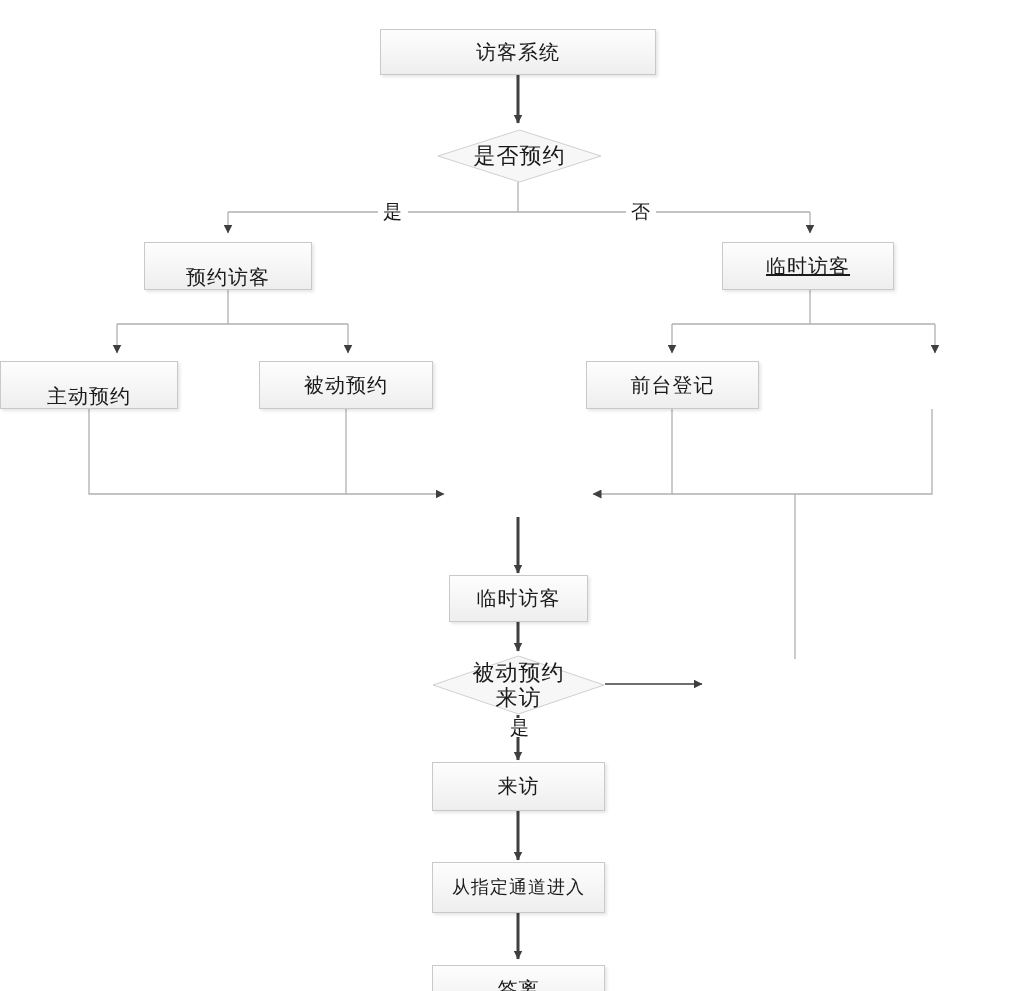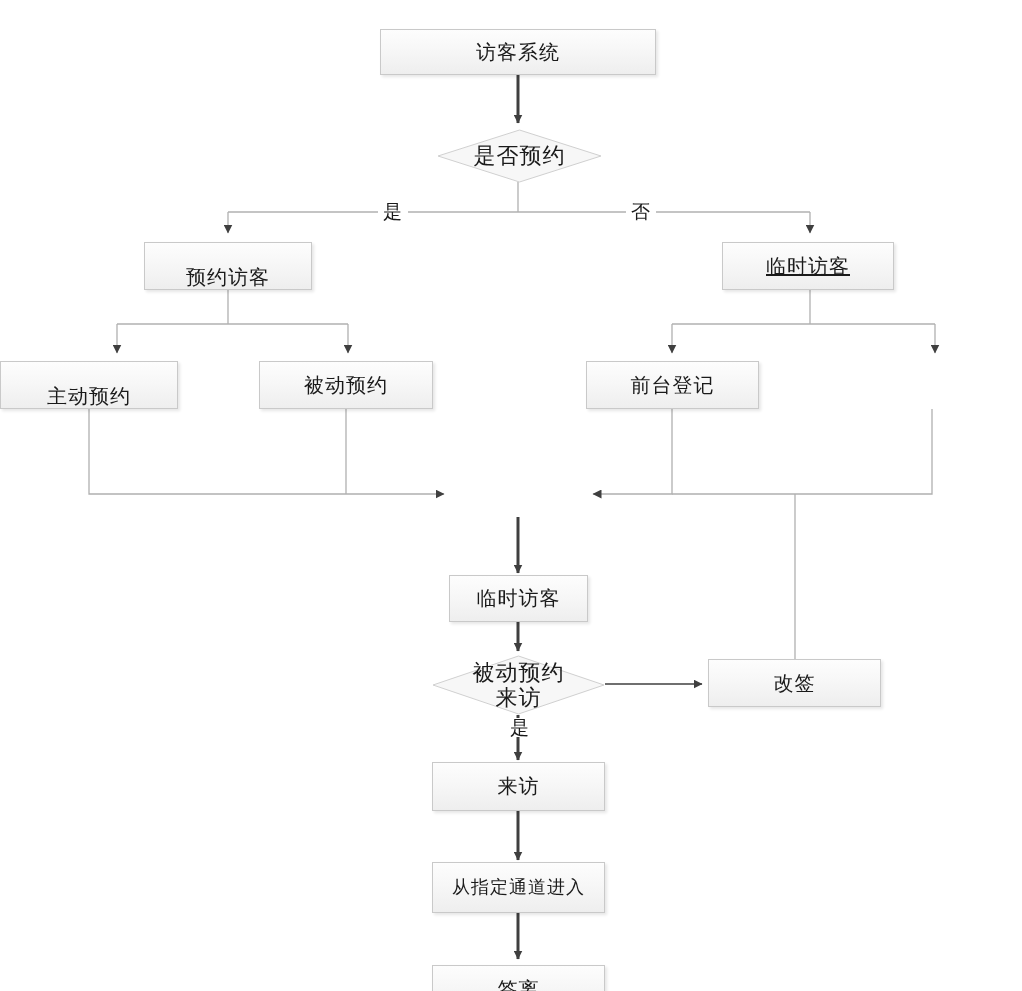--- a/index.html
+++ b/index.html
@@ -207,23 +207,20 @@
   <div class="node decision" style="left:432px; top:628px; width:173px; height:60px;">
     <svg class="dia-shape" viewBox="0 0 173 60" preserveAspectRatio="none">
       <polygon points="86.5,1 172,30 86.5,59 1,30" fill="#f7f7f7" stroke="#d0d0d0" stroke-width="1"></polygon>
     </svg>
     <span class="dia-label">被动预约
 来访</span>
   </div>
 
   <div class="edge-label" style="left:505px; top:691px;">是</div>
 
-  <div class="node process" style="left:708px; top:632px; width:173px; height:48px;">
-    <span>改签</span>
-  </div>
 
   <div class="node process" style="left:432px; top:735px; width:173px; height:49px;">
     <span>来访</span>
   </div>
 
   <div class="node process" style="left:432px; top:835px; width:173px; height:51px; font-size:18px;text-align:center;">
     <span>从指定通道进入</span>
   </div>
 
   <div class="node process" style="left:432px; top:938px; width:173px; height:48px;">

